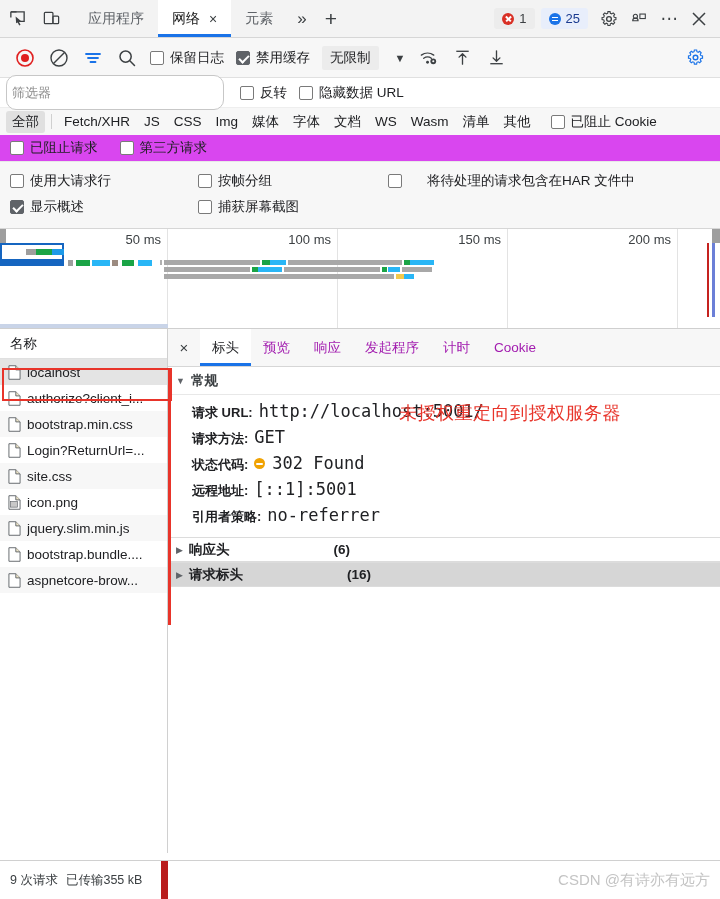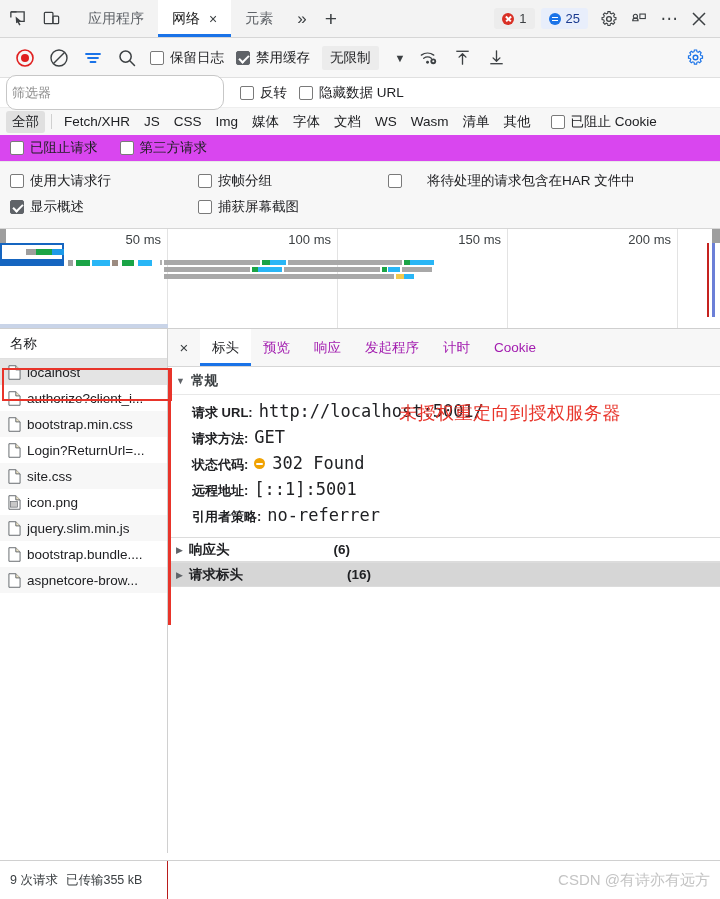--- a/index.html
+++ b/index.html
@@ -195,21 +195,21 @@
   .redbox { position: absolute; border: 2px solid #e8342a; pointer-events: none; }
 
   
   .statusbar {
     position: absolute; left: 0; bottom: 0; width: 720px; height: 39px;
     border-top: 1px solid #d0d0d0; background: #fff; display: flex; align-items: center;
   }
   .sb-stats {
     width: 168px; height: 39px; display:flex; align-items:center; gap: 8px;
     padding-left: 10px; font-size: 12.5px; color: #3c4043;
-    border-right: 1px solid #b91c1c; overflow: hidden; white-space: nowrap;
+    border-right: 7px solid #b91c1c; overflow: hidden; white-space: nowrap;
   }
   .watermark {
     margin-left: auto; padding-right: 10px; color: #c4c4c4; font-size: 15px;
   }
 </style>
 </head>
 <body>
 
 <div class="app">
 

